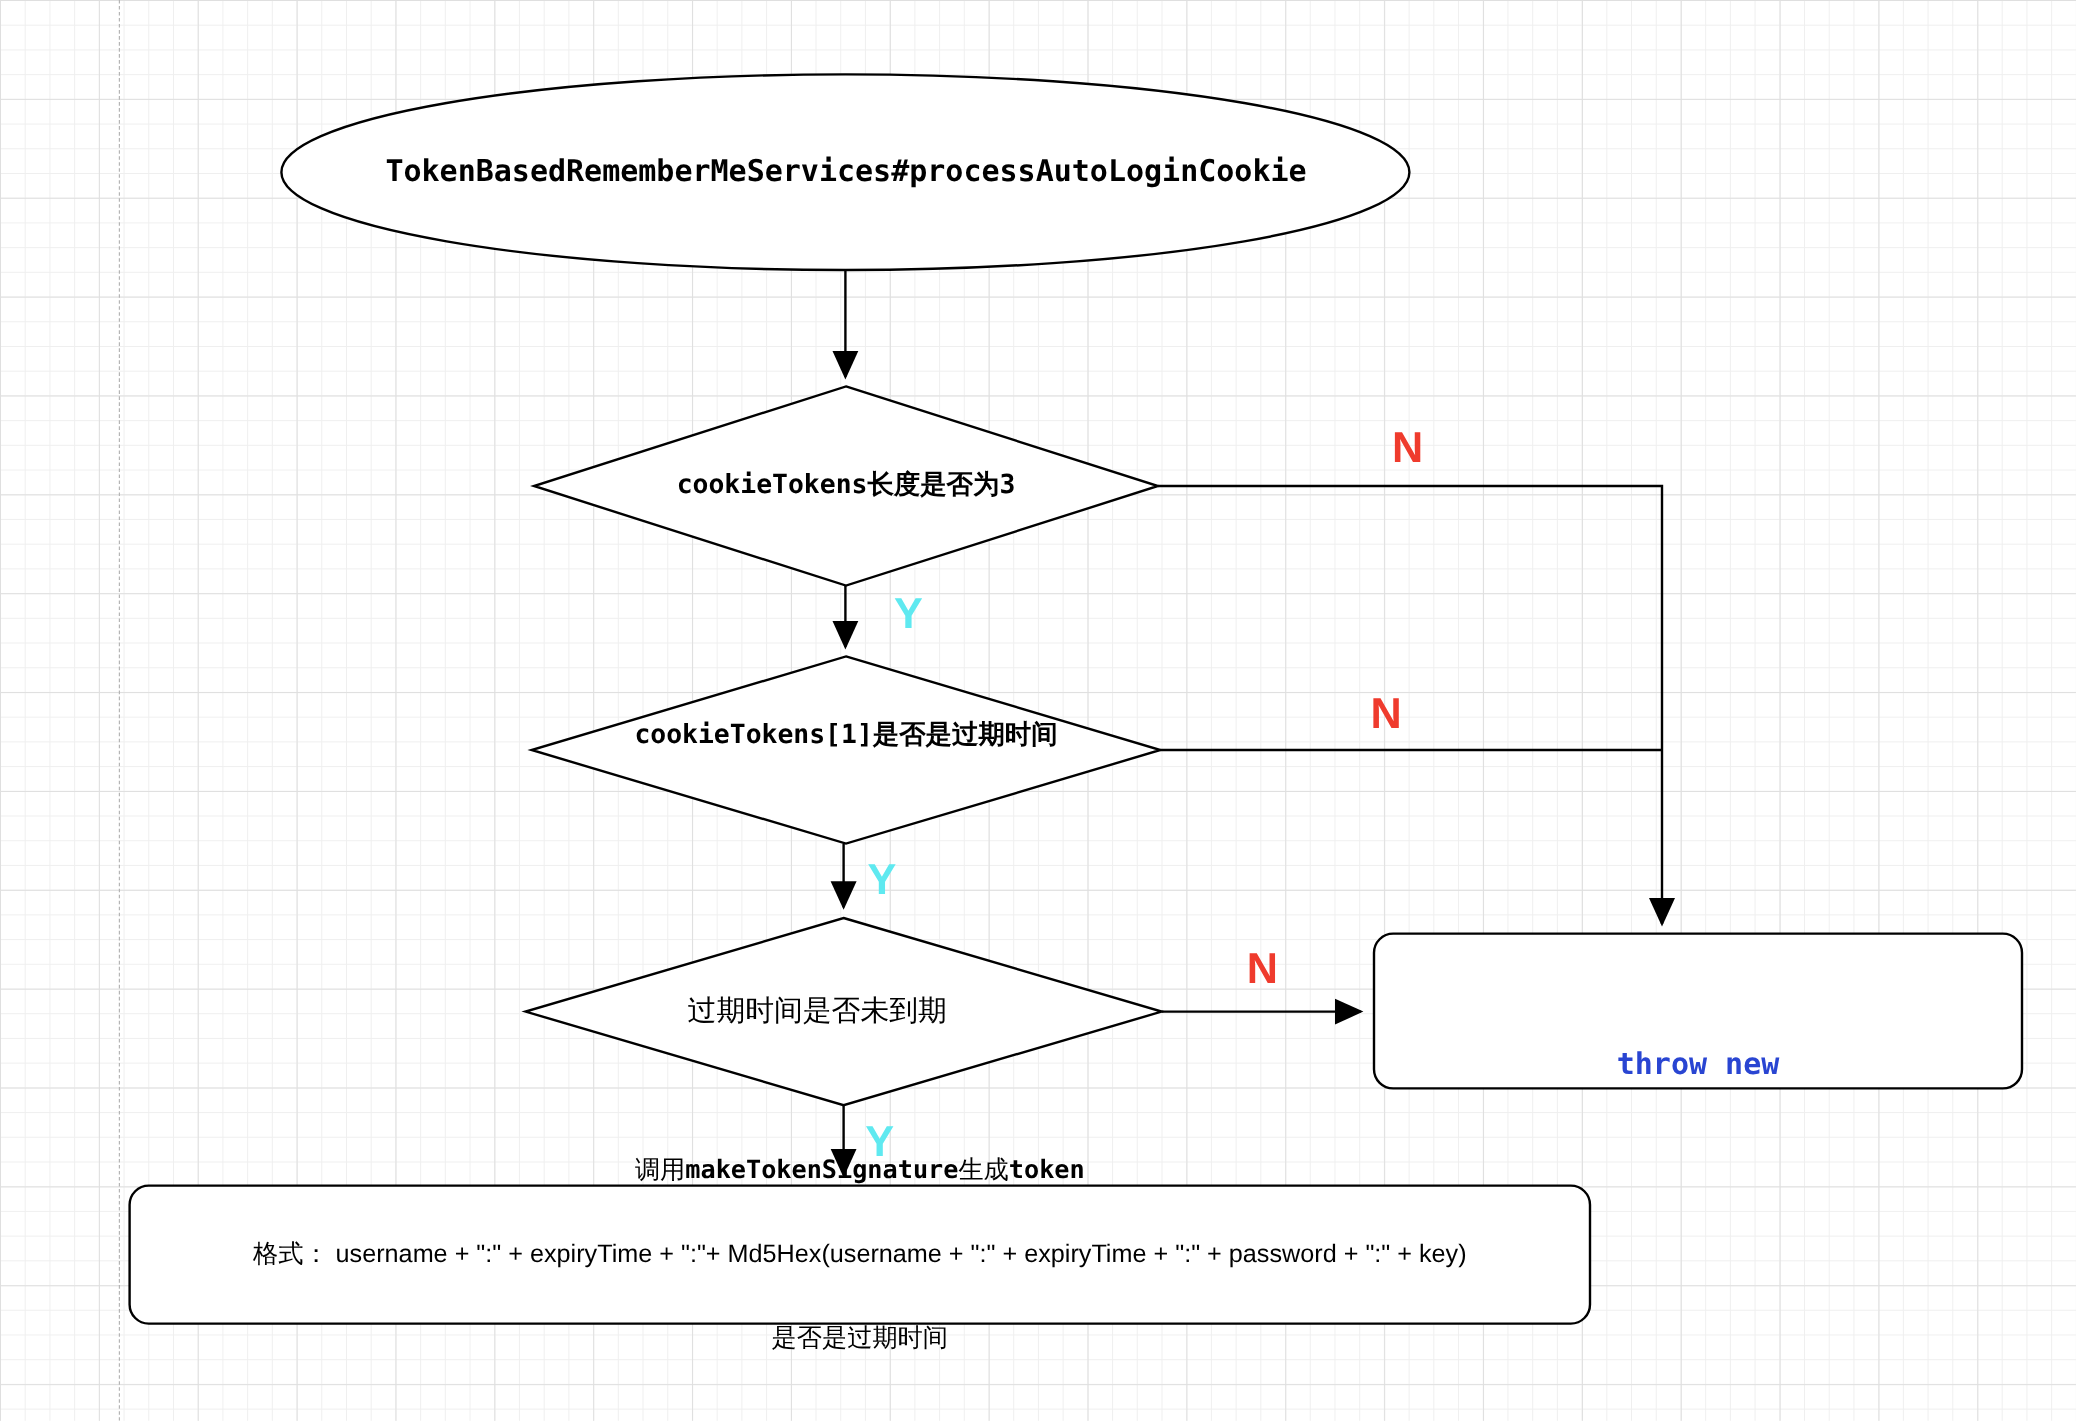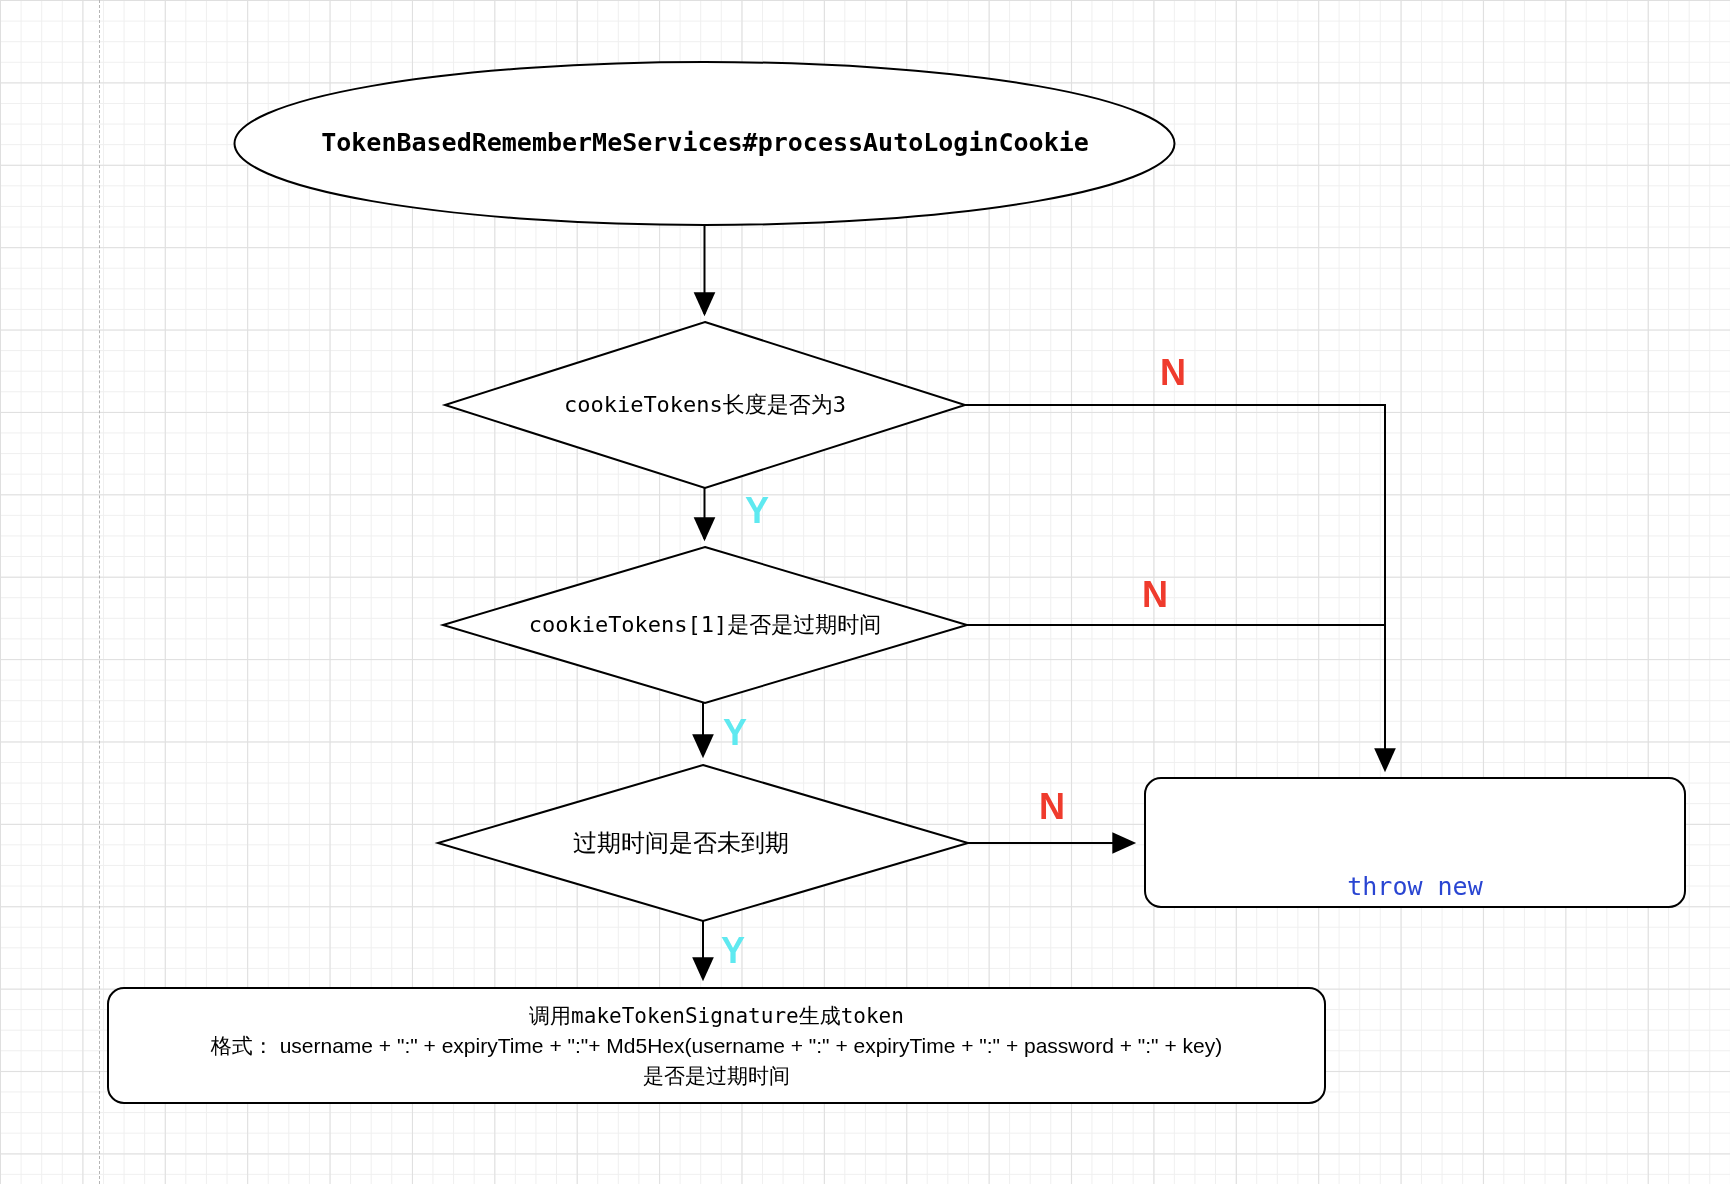--- a/index.html
+++ b/index.html
@@ -20,21 +20,21 @@
     position:absolute;left:99px;top:0;width:0;height:1184px;
     border-left:1px dashed #b5b5b5;
   }
   svg.shapes{position:absolute;left:0;top:0;}
   .node-shape{fill:#ffffff;stroke:#000000;stroke-width:2;}
   .edge{fill:none;stroke:#000000;stroke-width:2;}
   .label{
     position:absolute;display:flex;align-items:center;justify-content:center;
     color:#000;line-height:1.25;white-space:nowrap;
   }
-  .mono{font-family:"DejaVu Sans Mono","Liberation Mono",monospace;}
+  .mono{font-family:"DejaVu Sans Mono","Liberation Mono",monospace;font-weight:bold;}
   .sans{font-family:"Liberation Sans","DejaVu Sans",sans-serif;}
   .title-label{font-size:25px;font-weight:bold;}
   .decision-label{font-size:22px;}
   .decision-label-cjk{font-size:24px;}
   .yn{font-size:36px;font-weight:bold;font-family:"Liberation Sans",sans-serif;}
   .yn-y{color:var(--yes-color,#5FE9F0);}
   .yn-n{color:var(--no-color,#EF3B2D);}
   .throw-label{font-size:25px;}
   .kw-blue{color:var(--code-blue,#2945D2);}
   .result-box-text{
@@ -70,37 +70,37 @@
     <polygon class="node-shape" points="705,547 967,625 705,703 443,625"></polygon>
     <polygon class="node-shape" points="703,765 968,843 703,921 438,843"></polygon>
     <rect class="node-shape" x="1145" y="778" width="540" height="129" rx="16" ry="16"></rect>
     <rect class="node-shape" x="108" y="988" width="1217" height="115" rx="16" ry="16"></rect>
   </svg>
 
   <div class="label title-label mono" style="left:240px;top:110px;width:930px;height:66px;">TokenBasedRememberMeServices#processAutoLoginCookie</div>
 
   <div class="label decision-label mono" style="left:445px;top:372px;width:520px;height:66px;">cookieTokens长度是否为3</div>
 
-  <div class="label decision-label mono" style="left:443px;top:592px;width:524px;height:66px;">cookieTokens[1]是否是过期时间</div>
+  <div class="label decision-label mono" style="left:443px;top:580px;width:524px;height:66px;">cookieTokens[1]是否是过期时间</div>
 
   <div class="label decision-label-cjk sans" style="left:416px;top:810px;width:530px;height:66px;">过期时间是否未到期</div>
 
   <div class="label yn yn-y" style="left:737px;top:488px;width:40px;height:44px;">Y</div>
   <div class="label yn yn-y" style="left:715px;top:710px;width:40px;height:44px;">Y</div>
   <div class="label yn yn-y" style="left:713px;top:928px;width:40px;height:44px;">Y</div>
 
   <div class="label yn yn-n" style="left:1153px;top:350px;width:40px;height:44px;">N</div>
   <div class="label yn yn-n" style="left:1135px;top:572px;width:40px;height:44px;">N</div>
   <div class="label yn yn-n" style="left:1032px;top:784px;width:40px;height:44px;">N</div>
 
   <div class="label throw-label mono" style="left:1145px;top:778px;width:540px;height:129px;margin-top:44px;">
     <span class="kw-blue">throw new </span>
   </div>
 
-  <div class="result-box-text" style="left:108px;top:988px;width:1217px;height:115px;">
+  <div class="result-box-text" style="left:108px;top:988px;width:1217px;height:115px;gap:40px;">
     <div>
       <span class="sans">调用</span><span class="mono">makeTokenSignature</span><span class="sans">生成</span><span class="mono">token</span>
     </div>
     <div class="sans">格式： username + ":" + expiryTime + ":"+ Md5Hex(username + ":" + expiryTime + ":" + password + ":" + key)</div>
     <div class="sans">是否是过期时间</div>
   </div>
 
 </div>
 
 </body></html>

